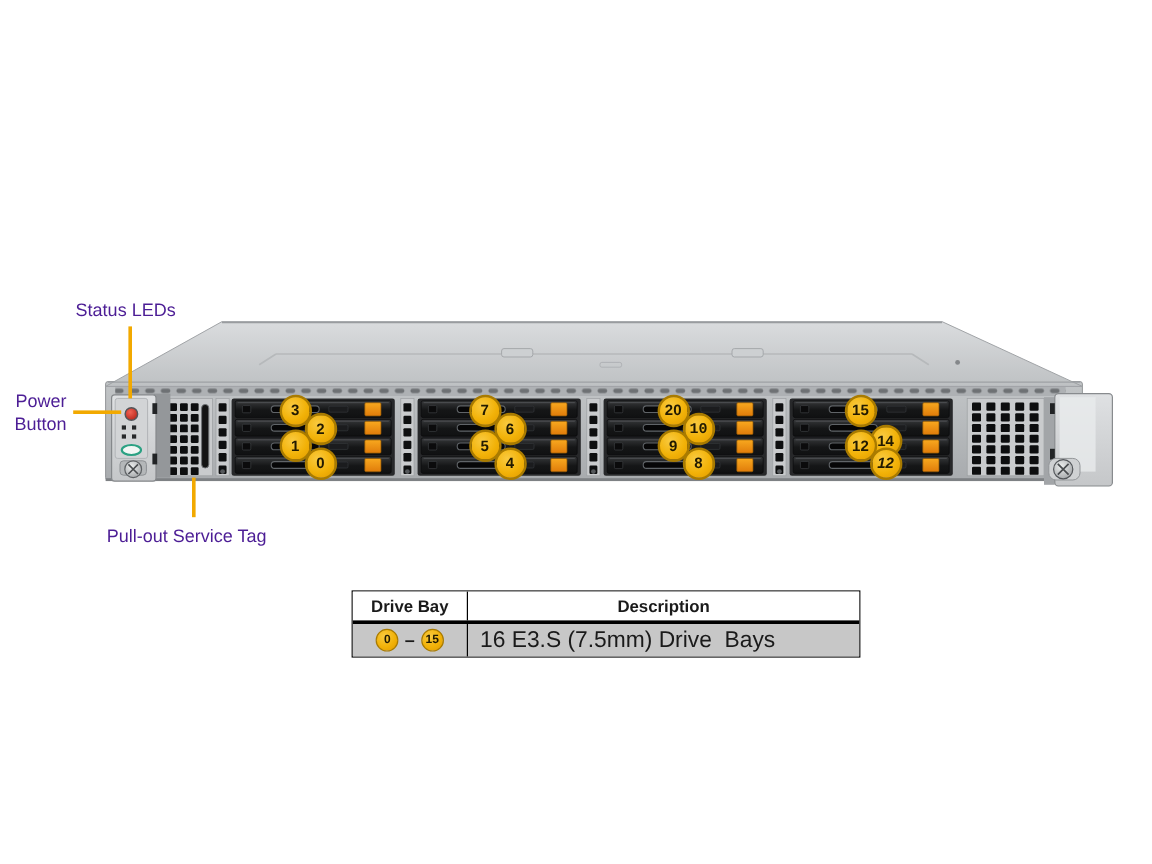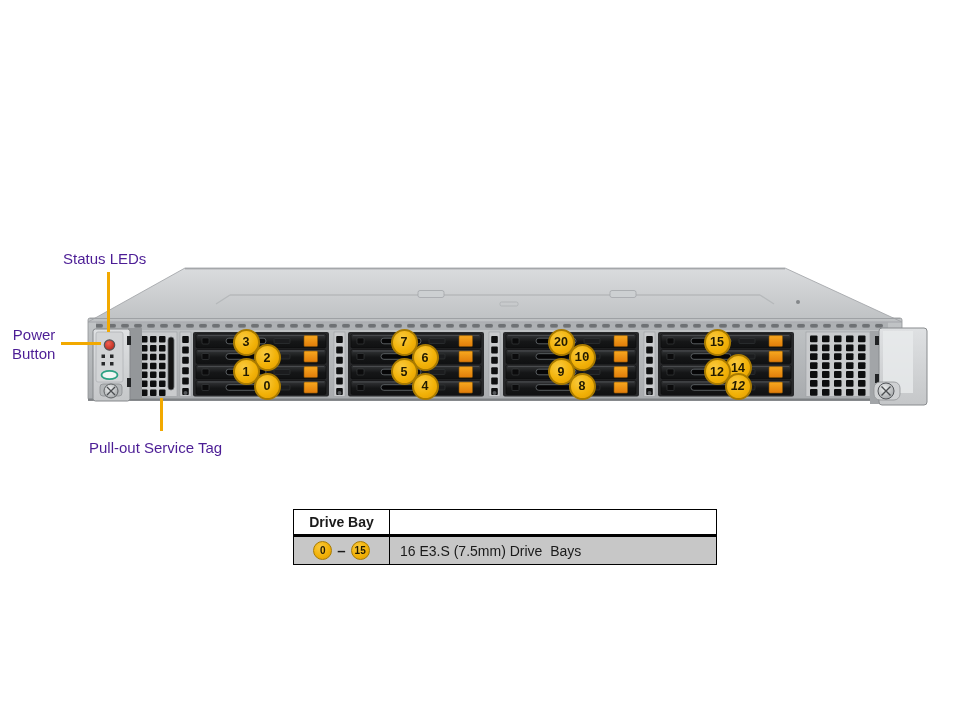--- a/index.html
+++ b/index.html
@@ -28,30 +28,30 @@
   
   .callout{position:absolute;width:27px;height:27px;border-radius:50%;box-sizing:border-box;
            background:radial-gradient(circle at 38% 32%, #f9ca40 0%, var(--callout-fill,#F2B208) 55%, #e09a00 100%);
            border:2px solid var(--callout-border,#A97B00);
            display:flex;align-items:center;justify-content:center;
            font-size:12.5px;font-weight:bold;color:#221a00;z-index:5;}
   .callout.small{position:static;width:19px;height:19px;border-width:1.5px;font-size:10px;flex:none;}
 
   
   .spec-table{position:absolute;left:293px;top:492px;width:424px;border:1.5px solid #000;
-              box-sizing:border-box;background:#fff;z-index:3;margin-top:17px;}
+              box-sizing:border-box;background:#fff;z-index:3;}
   .thead{display:flex;background:#ffffff;border-bottom:3px solid #000;}
   .th{height:24px;display:flex;align-items:center;justify-content:center;
       font-weight:bold;font-size:14px;box-sizing:border-box;}
   .col1{width:96px;border-right:1.5px solid #000;}
   .col2{flex:1;}
   .trow{display:flex;background:var(--row-bg,#C7C7C7);}
   .td{height:27px;display:flex;align-items:center;box-sizing:border-box;}
   .td.col1{justify-content:center;gap:4px;}
-  .td.col2{padding-left:10px;font-size:14px;white-space:pre;}
+  .td.col2{padding-left:10px;font-size:19px;white-space:pre;}
   .dash{font-weight:bold;font-size:15px;line-height:1;margin:0 1px;}
 </style>
 </head>
 <body>
 
 <div class="page">
 
 
   <div class="lbl lbl-status">Status LEDs</div>
   <div class="lbl lbl-power">Power
@@ -362,20 +362,21 @@
       <div class="callout" style="left: 568.5px; top: 372.5px;">8</div>
       <div class="callout" style="left: 703.5px; top: 328.5px;">15</div>
       <div class="callout" style="left: 724.5px; top: 354px;">14</div>
       <div class="callout" style="left: 703.5px; top: 358px;">12</div>
       <div class="callout" style="left: 724.5px; top: 372.5px; font-style: italic;">12</div>
     </div>
 
   <div class="spec-table">
     <div class="thead">
       <div class="th col1">Drive Bay</div>
+      <div class="th col2">Description</div>
     </div>
     <div class="trow">
       <div class="td col1">
         <span class="callout small">0</span>
         <span class="dash">–</span>
         <span class="callout small">15</span>
       </div>
       <div class="td col2">16 E3.S (7.5mm) Drive  Bays</div>
     </div>
   </div>

